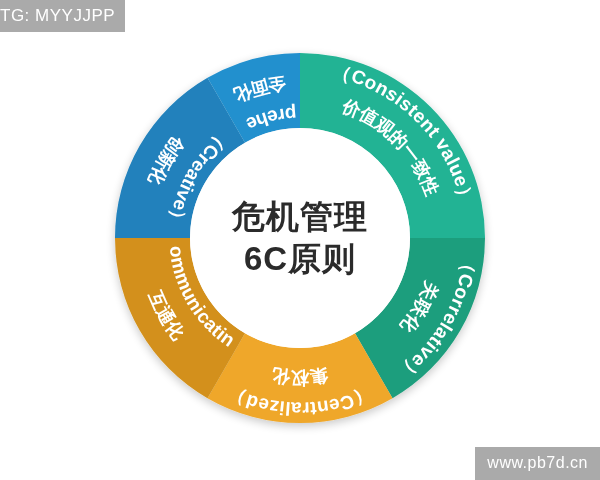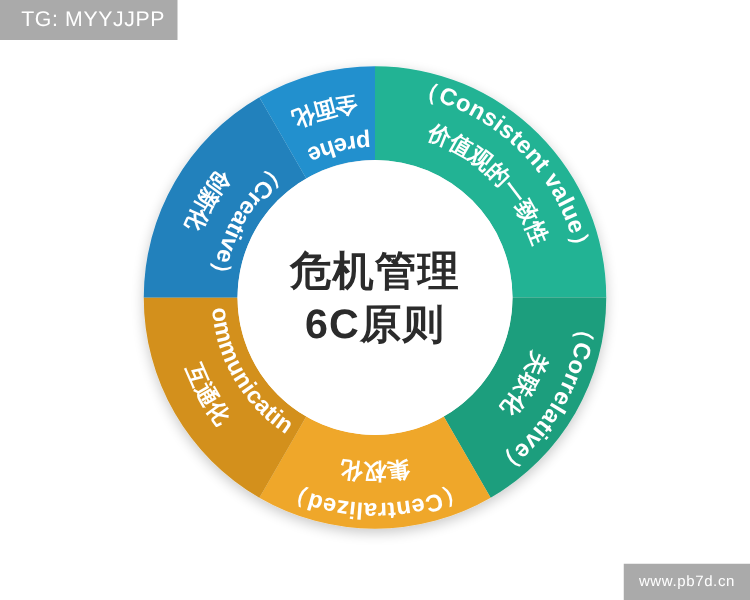--- a/index.html
+++ b/index.html
@@ -22,32 +22,32 @@
     height: 480px;
   }
   .watermark {
     position: absolute;
     background: #aaaaaa;
     color: #ffffff;
     font-family: "Liberation Sans", sans-serif;
     font-size: 17px;
     letter-spacing: 0.5px;
     line-height: 1;
-    padding: 7px 10px 8px 17px;
+    padding: 7px 10px 8px 0;
     white-space: nowrap;
     user-select: none;
   }
   #watermark-top {
     left: 0;
     top: 0;
   }
   #watermark-bottom {
     right: 0;
     bottom: 0;
-    font-size: 12px;
+    font-size: 16px;
     padding: 8px 12px 9px 12px;
   }
   .seg-label {
     font-family: "Liberation Sans", sans-serif;
     fill: #ffffff;
     font-size: 19px;
     font-weight: 600;
     letter-spacing: 0.3px;
   }
   .seg-label-cn {

